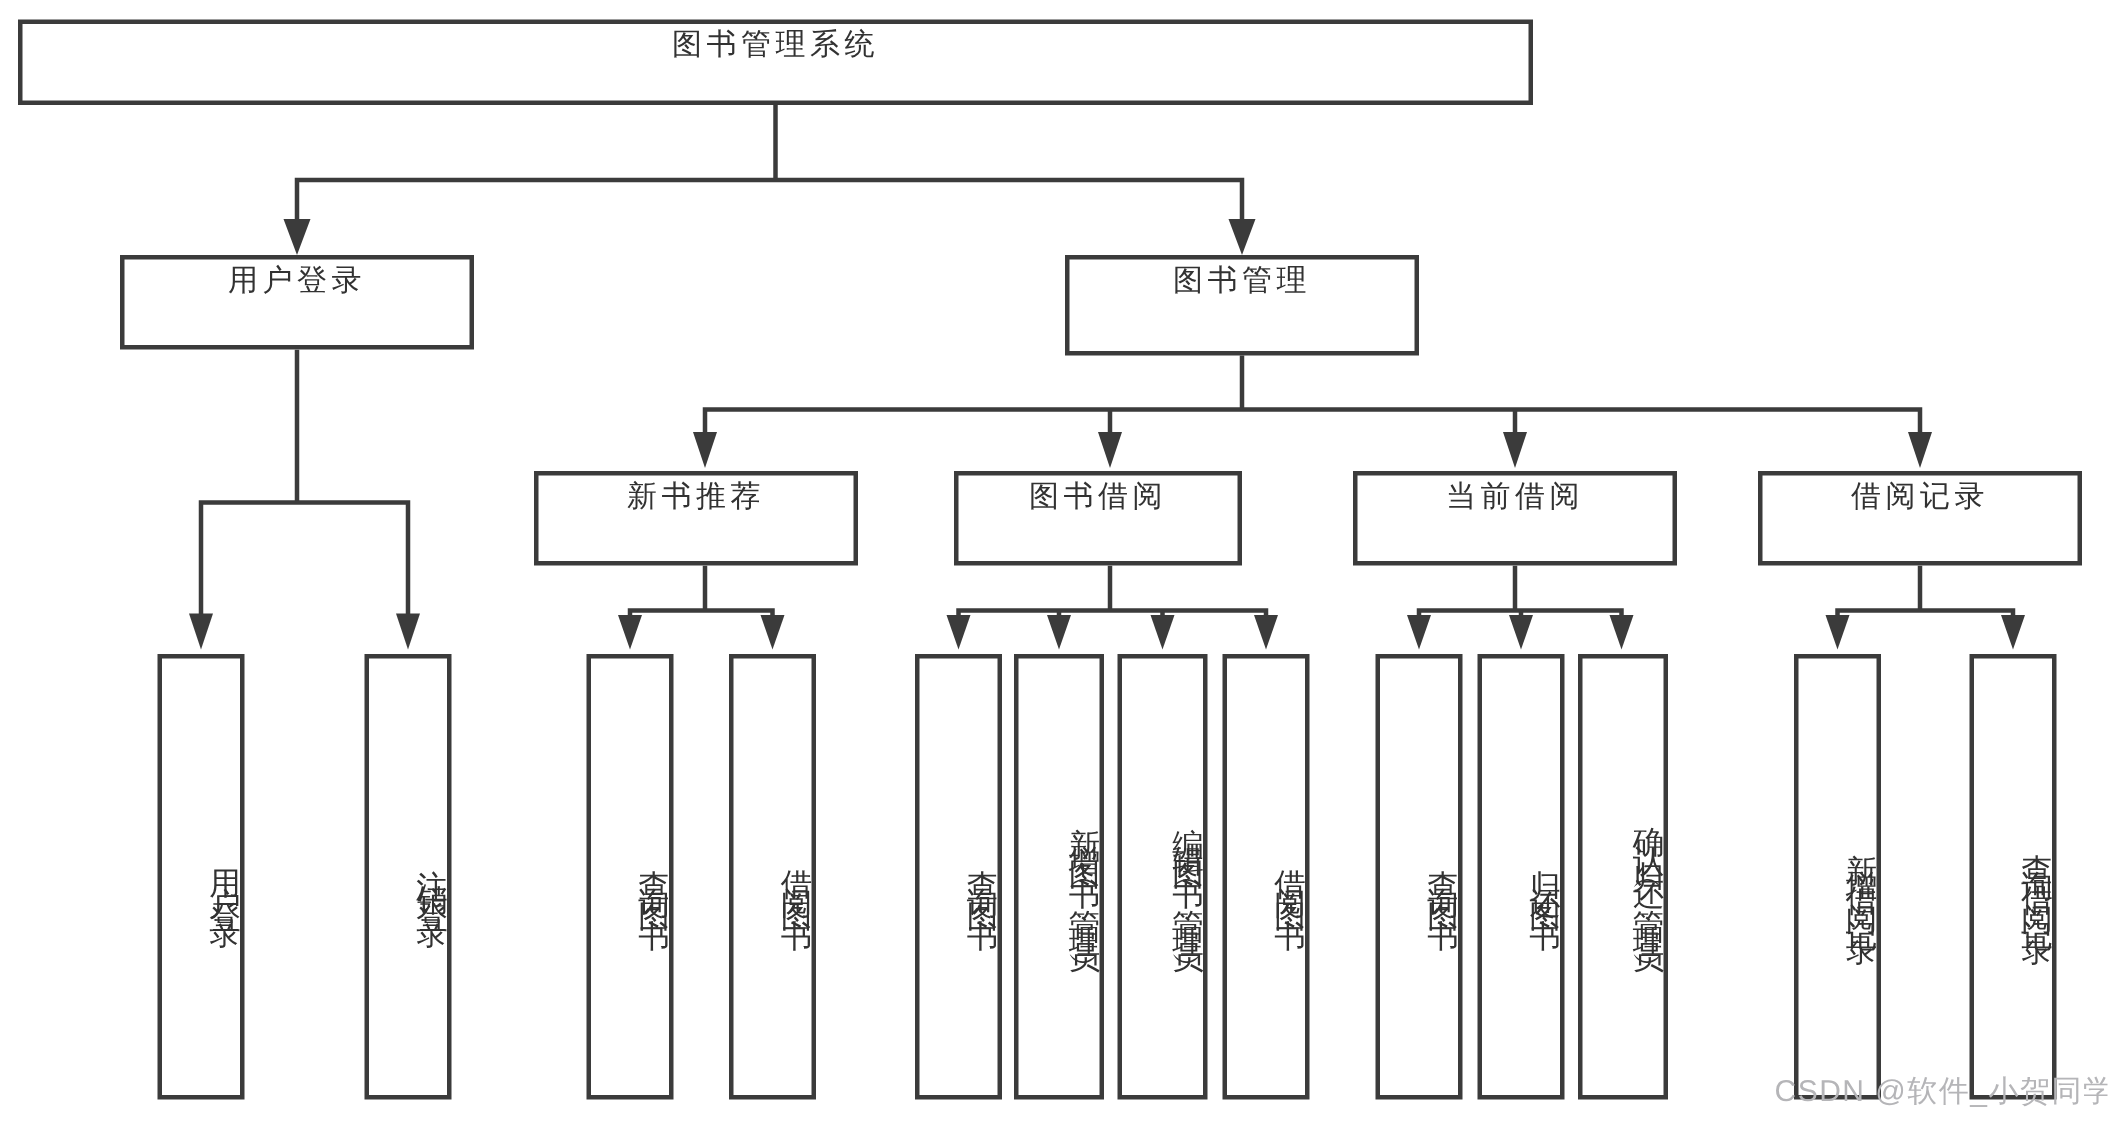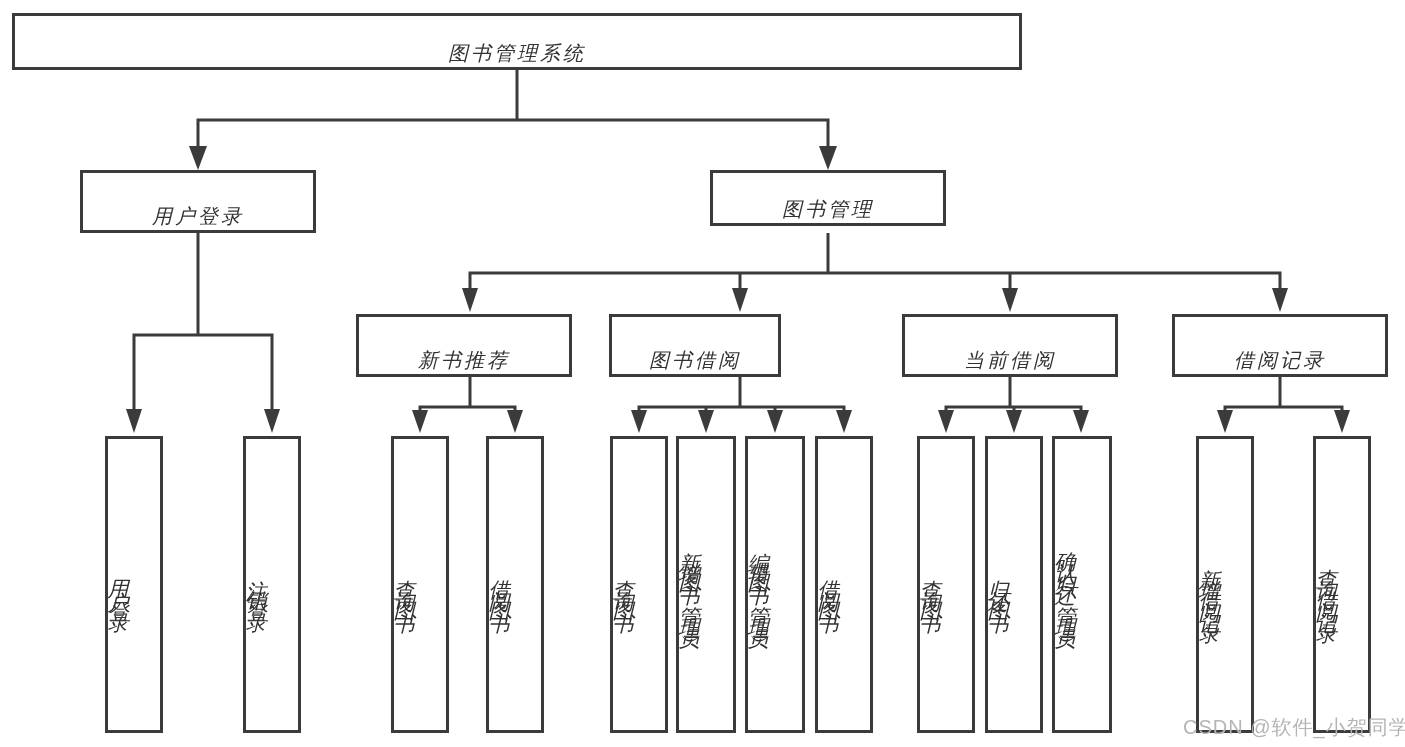--- a/index.html
+++ b/index.html
@@ -16,28 +16,27 @@
 
   .wires { position: absolute; left: 0; top: 0; width: 1405px; height: 747px; z-index: 0; }
   .wires path { stroke: var(--line); stroke-width: 3; fill: none; }
   .wires polygon { fill: var(--line); stroke: none; }
 
   .box {
     position: absolute;
     background: var(--background);
     border: 3px solid var(--line);
     display: flex;
-    align-items: flex-end;
+    align-items: flex-start;
     justify-content: center;
     color: var(--text);
     font-size: 20px;
     letter-spacing: 3px;
     z-index: 1;
     white-space: nowrap;
-    font-style: italic;
   }
   .leaf {
     top: 436px;
     width: 58px;
     height: 297px;
     writing-mode: vertical-rl;
     text-orientation: mixed;
     font-size: 21px;
     letter-spacing: 11px;
     line-height: 1;
@@ -106,28 +105,28 @@
     <polygon points="1334,410 1350,410 1342,433"></polygon>
   </svg>
 
   <div class="box" style="left:12px; top:13px; width:1010px; height:57px">
     <span>图书管理系统</span>
   </div>
 
   <div class="box" style="left:80px; top:170px; width:236px; height:63px">
     <span>用户登录</span>
   </div>
-  <div class="box" style="left:710px; top:170px; width:236px; height:56px">
+  <div class="box" style="left:710px; top:170px; width:236px; height:67px">
     <span>图书管理</span>
   </div>
 
   <div class="box" style="left:356px; top:314px; width:216px; height:63px">
     <span>新书推荐</span>
   </div>
-  <div class="box" style="left:609px; top:314px; width:172px; height:63px">
+  <div class="box" style="left:636px; top:314px; width:192px; height:63px">
     <span>图书借阅</span>
   </div>
   <div class="box" style="left:1172px; top:314px; width:216px; height:63px">
     <span>借阅记录</span>
   </div>
   <div class="box" style="left:902px; top:314px; width:216px; height:63px">
     <span>当前借阅</span>
   </div>
 
   <div class="box leaf" style="left:105px">

